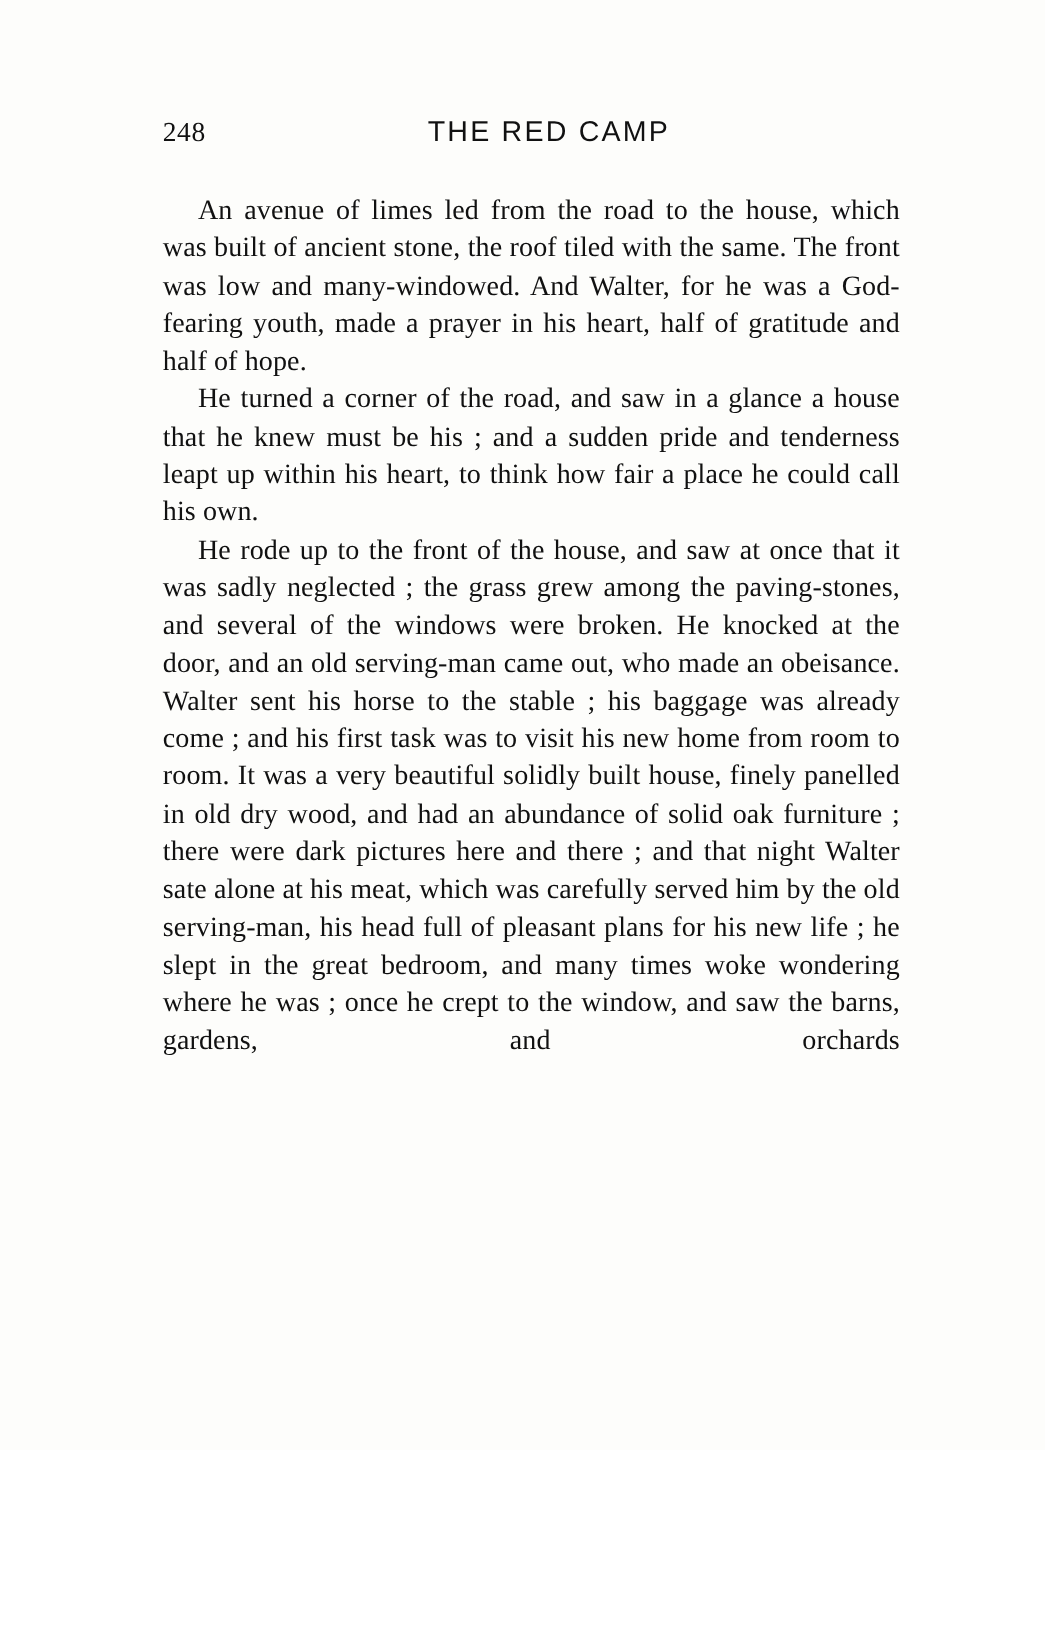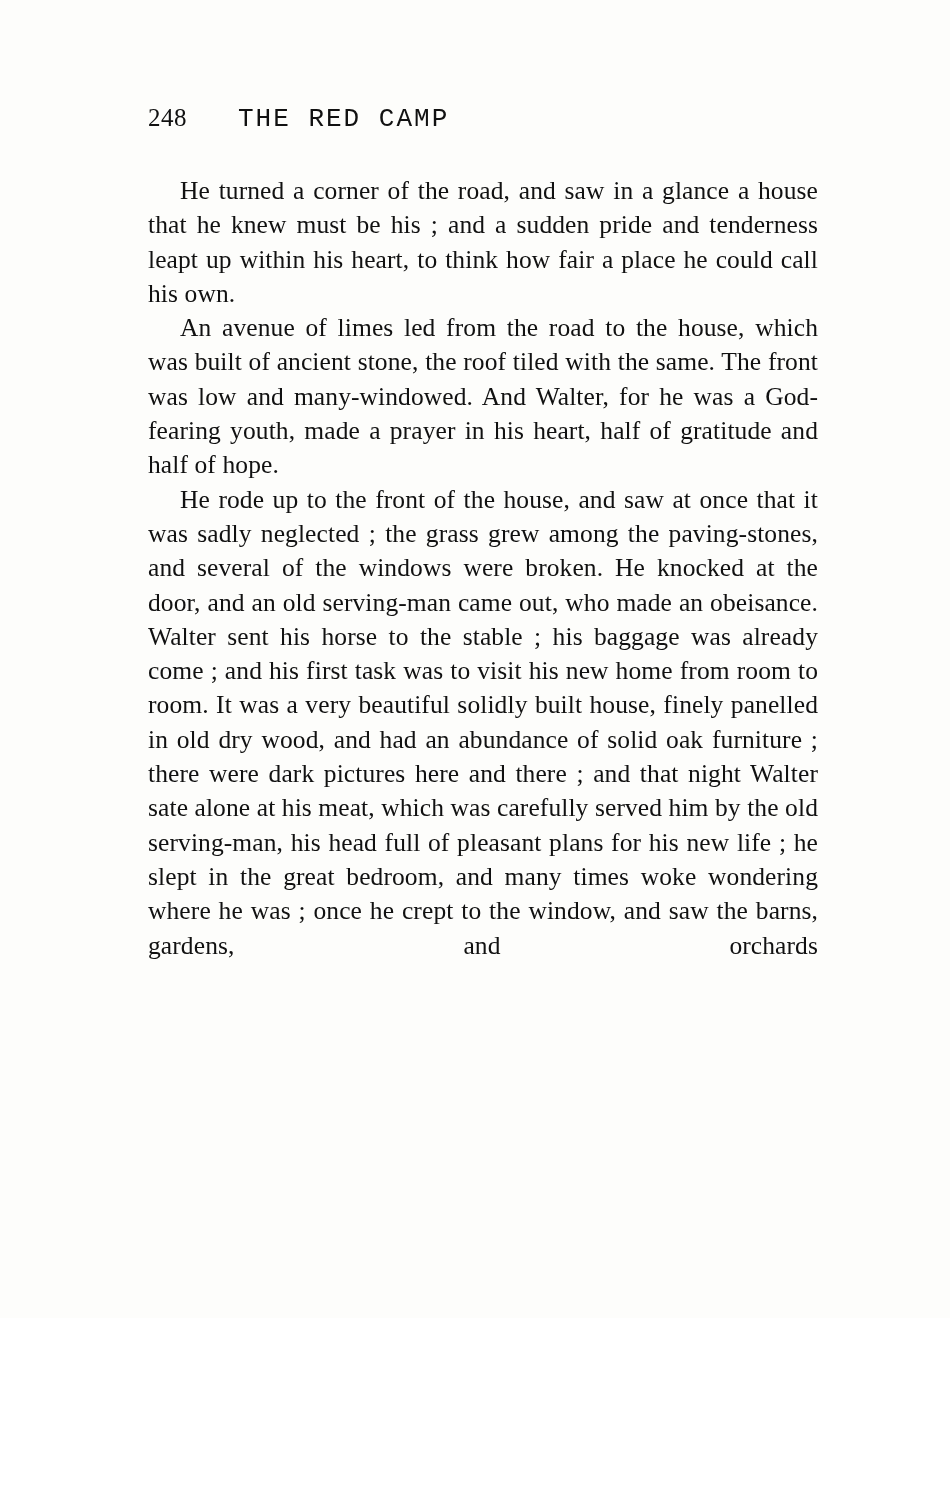--- a/index.html
+++ b/index.html
@@ -36,25 +36,25 @@
   }
   .folio {
     font-size: 25px;
     letter-spacing: 0.5px;
     width: 90px;
     text-align: left;
     font-family: "Liberation Serif", serif;
   }
   .running-head {
     flex: 1;
-    text-align: left;
+    text-align: center;
     font-size: 26px;
     letter-spacing: 2.0px;
     padding-right: 58px;
-    font-family: Liberation Mono, monospace;
+    font-family: Liberation Sans, sans-serif;
   }
   .body-text p {
     margin: 0;
     font-size: 25.5px;
     line-height: 34.3px;
     text-align: justify;
     text-justify: inter-word;
     font-family: "Liberation Serif", serif;
     letter-spacing: 0.1px;
   }
@@ -75,19 +75,19 @@
 
 <div class="page">
   <div class="content">
 
     <div class="header-row">
       <div class="folio">248</div>
       <div class="running-head">THE  RED  CAMP</div>
     </div>
 
     <div class="body-text">
+      <p class="indent">An avenue of limes led from the road to the house, which was built of ancient stone, the roof tiled with the same.   The front was low and many-windowed.   And Walter, for he was a God-fearing youth, made a prayer in his heart, half of gratitude and half of hope.</p>
       <p class="indent">He turned a corner of the road, and saw in a glance a house that he knew must be his ;  and a sudden pride and tenderness leapt up within his heart, to think how fair a place he could call his own.</p>
-      <p class="indent">An avenue of limes led from the road to the house, which was built of ancient stone, the roof tiled with the same.   The front was low and many-windowed.   And Walter, for he was a God-fearing youth, made a prayer in his heart, half of gratitude and half of hope.</p>
       <p class="indent last-line-full">He rode up to the front of the house, and saw at once that it was sadly neglected ;  the grass grew among the paving-stones, and several of the windows were broken.   He knocked at the door, and an old serving-man came out, who made an obeisance. Walter sent his horse to the stable ;  his baggage was already come ;  and his first task was to visit his new home from room to room.   It was a very beautiful solidly built house, finely panelled in old dry wood, and had an abundance of solid oak furniture ;  there were dark pictures here and there ; and that night Walter sate alone at his meat, which was carefully served him by the old serving-man, his head full of pleasant plans for his new life ;  he slept in the great bedroom, and many times woke wondering where he was ;  once he crept to the window, and saw the barns, gardens, and orchards</p>
     </div>
 
   </div>
 </div>
 
 </body></html>

